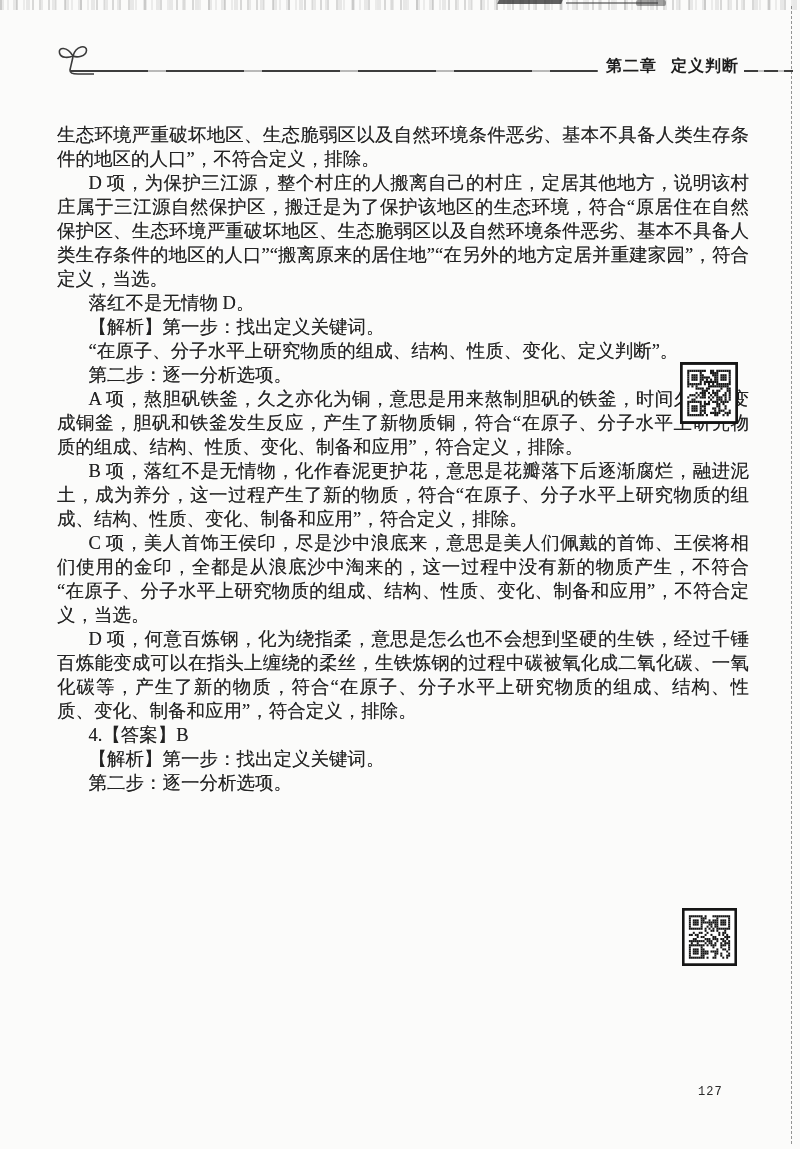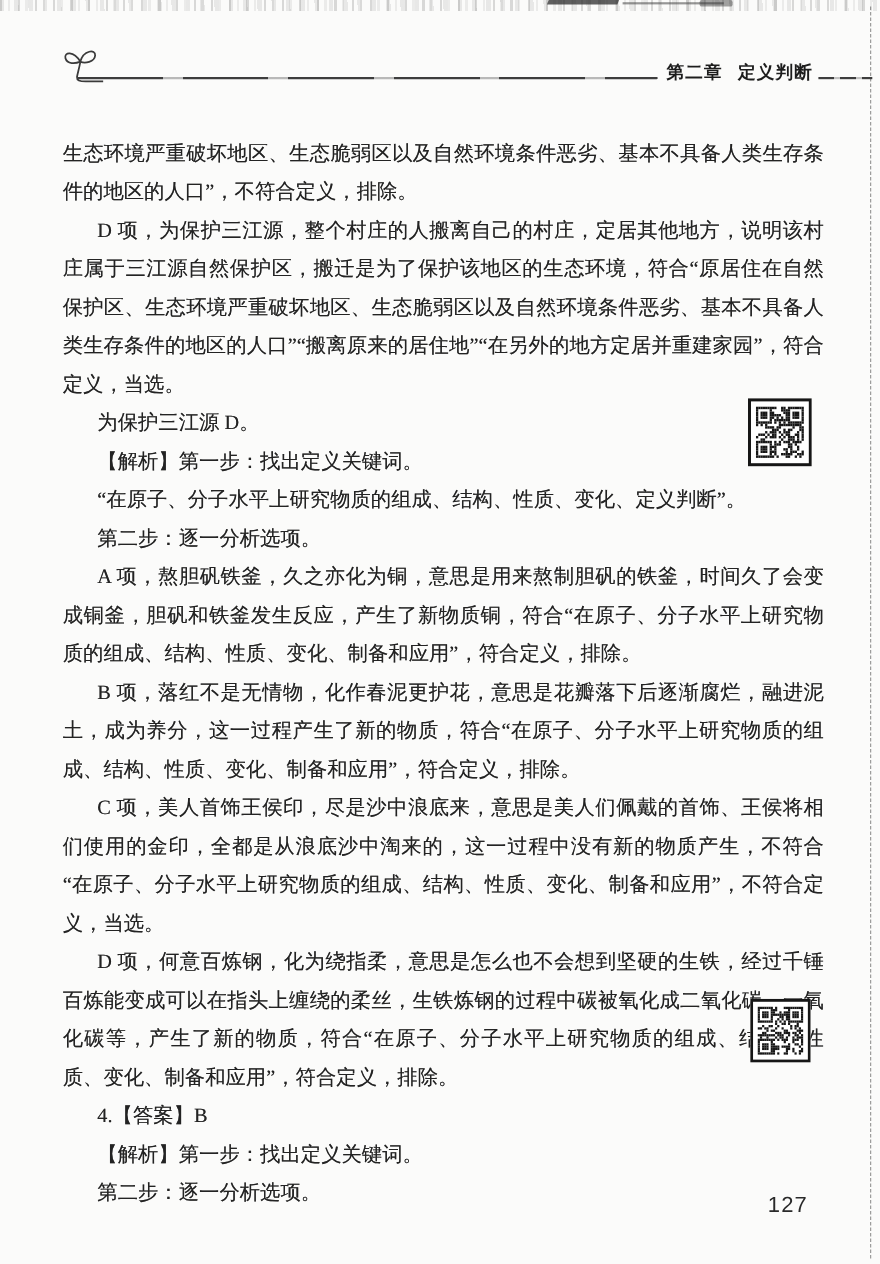--- a/index.html
+++ b/index.html
@@ -40,37 +40,37 @@
     font-weight:700;font-size:16px;color:#1d1d1d;letter-spacing:1px;
   }
   .header-title .gap{display:inline-block;width:14px;}
   .rule-right{
     position:absolute;left:744px;top:70px;width:49px;height:1.5px;
     background:repeating-linear-gradient(90deg,#3d3d3d 0 14px, rgba(61,61,61,.3) 14px 20px);
   }
   
   .content{
     position:absolute;left:57px;top:123px;width:692px;
-    font-size:18.5px;line-height:35px;
+    font-size:18.5px;line-height:24px;
     text-align:justify;
     color:#232323;
     text-shadow:0 0 .4px rgba(20,20,20,.55);
   }
   .content p{margin:0;padding:0;}
   .content p.ind{text-indent:1.7em;}
   
   .qr{position:absolute;}
   .qr1{left:680px;top:362px;width:58px;height:62px;}
   .qr2{left:682px;top:908px;width:55px;height:58px;}
   .qr svg{display:block;width:100%;height:100%;}
   
   .page-number{
     position:absolute;left:698px;top:1085px;
-    font-family:Liberation Sans, sans-serif;
-    font-size:20px;color:#2a2a2a;letter-spacing:1px;
+    font-family:Liberation Mono, monospace;
+    font-size:12px;color:#2a2a2a;letter-spacing:1px;
   }
 </style>
 </head>
 <body>
 
 <div class="noise-band"></div>
 <div class="smudge-a"></div>
 <div class="smudge-b"></div>
 <div class="smudge-c"></div>
 <div class="edge-line"></div>
@@ -88,21 +88,21 @@
   <div class="rule-left"></div>
   <div class="header-title">
     <span>第二章</span><span class="gap"></span><span>定义判断</span>
   </div>
   <div class="rule-right"></div>
 </div>
 
 <div class="content">
   <p>生态环境严重破坏地区、生态脆弱区以及自然环境条件恶劣、基本不具备人类生存条件的地区的人口”，不符合定义，排除。</p>
   <p class="ind">D 项，为保护三江源，整个村庄的人搬离自己的村庄，定居其他地方，说明该村庄属于三江源自然保护区，搬迁是为了保护该地区的生态环境，符合“原居住在自然保护区、生态环境严重破坏地区、生态脆弱区以及自然环境条件恶劣、基本不具备人类生存条件的地区的人口”“搬离原来的居住地”“在另外的地方定居并重建家园”，符合定义，当选。</p>
-  <p class="ind">为保护三江源 D。</p>
+  <p class="ind">落红不是无情物 D。</p>
   <p class="ind">【解析】第一步：找出定义关键词。</p>
   <p class="ind">“在原子、分子水平上研究物质的组成、结构、性质、变化、定义判断”。</p>
   <p class="ind">第二步：逐一分析选项。</p>
   <p class="ind">A 项，熬胆矾铁釜，久之亦化为铜，意思是用来熬制胆矾的铁釜，时间久了会变成铜釜，胆矾和铁釜发生反应，产生了新物质铜，符合“在原子、分子水平上研究物质的组成、结构、性质、变化、制备和应用”，符合定义，排除。</p>
   <p class="ind">B 项，落红不是无情物，化作春泥更护花，意思是花瓣落下后逐渐腐烂，融进泥土，成为养分，这一过程产生了新的物质，符合“在原子、分子水平上研究物质的组成、结构、性质、变化、制备和应用”，符合定义，排除。</p>
   <p class="ind">C 项，美人首饰王侯印，尽是沙中浪底来，意思是美人们佩戴的首饰、王侯将相们使用的金印，全都是从浪底沙中淘来的，这一过程中没有新的物质产生，不符合“在原子、分子水平上研究物质的组成、结构、性质、变化、制备和应用”，不符合定义，当选。</p>
   <p class="ind">D 项，何意百炼钢，化为绕指柔，意思是怎么也不会想到坚硬的生铁，经过千锤百炼能变成可以在指头上缠绕的柔丝，生铁炼钢的过程中碳被氧化成二氧化碳、一氧化碳等，产生了新的物质，符合“在原子、分子水平上研究物质的组成、结构、性质、变化、制备和应用”，符合定义，排除。</p>
   <p class="ind">4.【答案】B</p>
   <p class="ind">【解析】第一步：找出定义关键词。</p>
   <p class="ind">第二步：逐一分析选项。</p>

